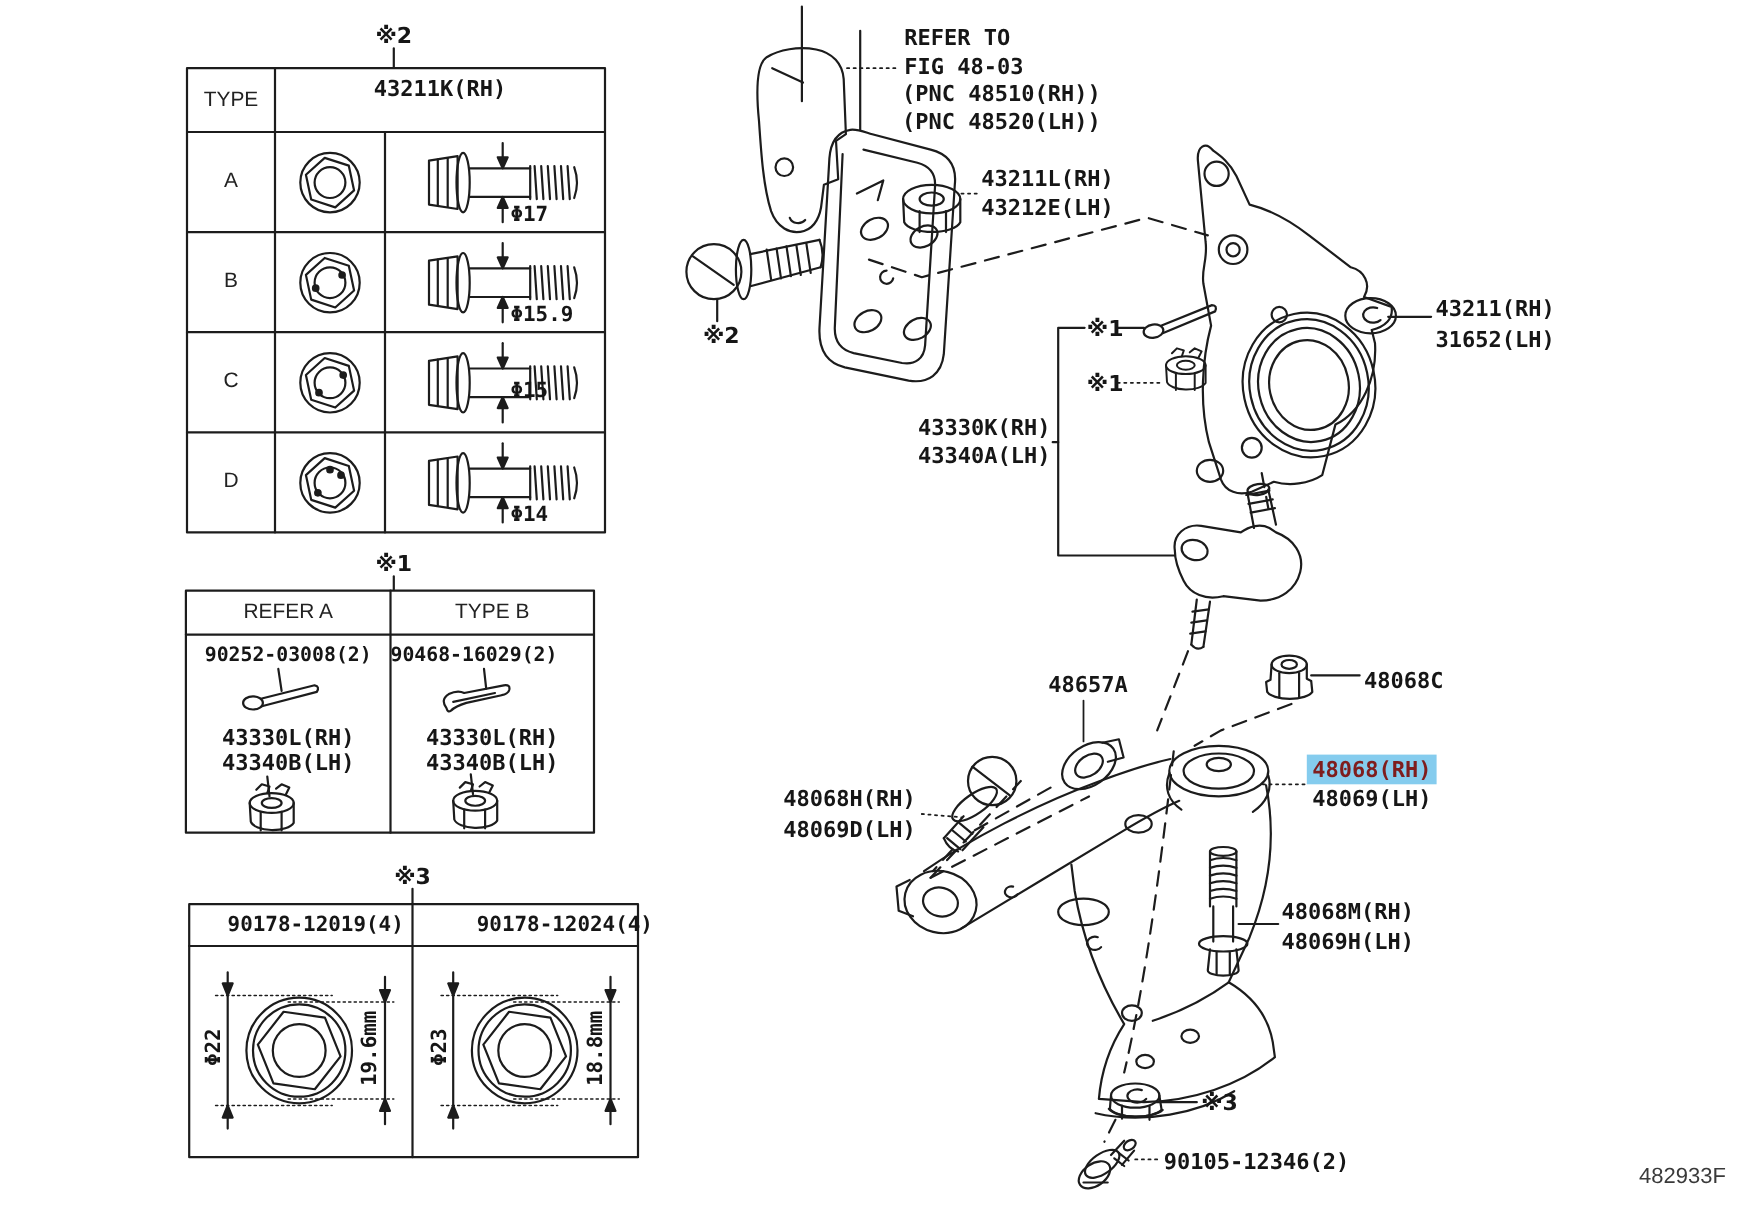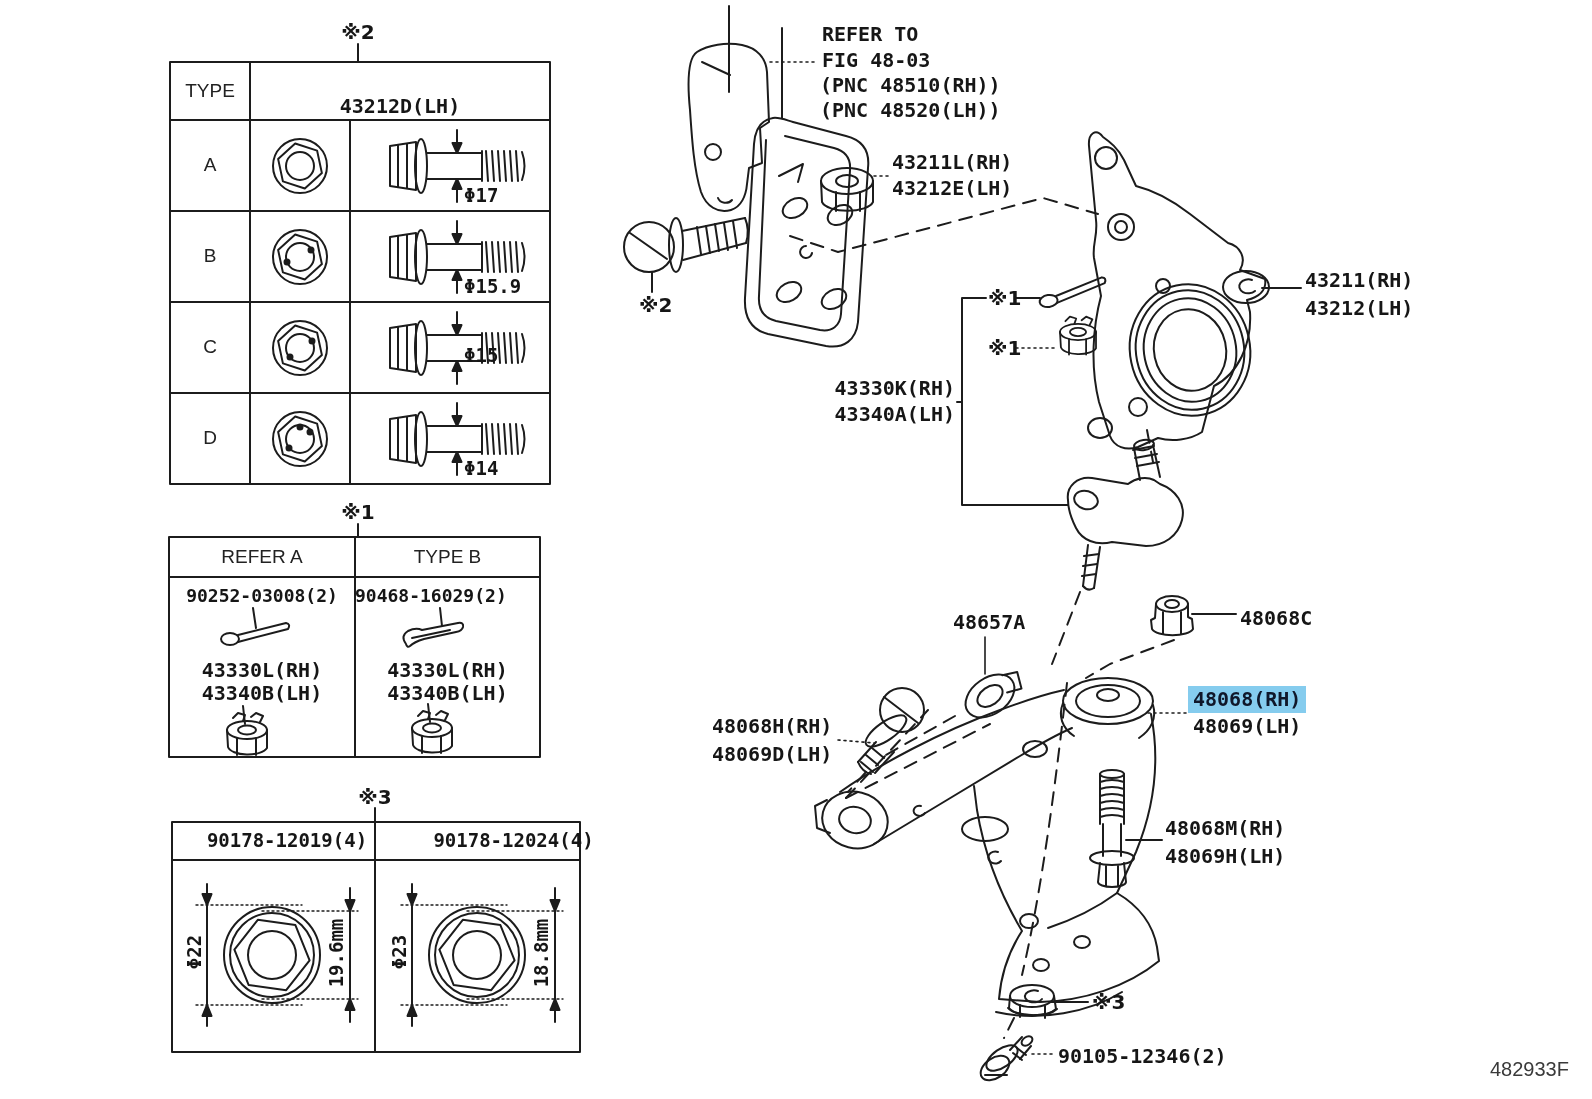--- a/index.html
+++ b/index.html
@@ -311,21 +311,21 @@
       <ellipse cx="1027" cy="1041" rx="6" ry="4" transform="rotate(-35 1027 1041)"></ellipse>
       <path d="M1032,1054 L1054,1054" stroke-width="1.6" stroke-dasharray="2 4"></path>
     </g>
 
     <path d="M1148,713 L1188,713" stroke-width="1.6" stroke-dasharray="2 4"></path>
   </g>
 </svg>
 
 <span class="lbl note ctr" style="left:322px;top:20px;width:72px;">※2</span>
 <span class="lbl sans ctr" style="left:170px;top:80px;width:80px;">TYPE</span>
-<span class="lbl ctr" style="left:250px;top:94px;width:300px;">43212D(LH)</span>
+<span class="lbl ctr" style="left:250px;top:68px;width:300px;">43211K(RH)</span>
 <span class="lbl sans ctr" style="left:170px;top:154px;width:80px;">A</span>
 <span class="lbl sans ctr" style="left:170px;top:245px;width:80px;">B</span>
 <span class="lbl sans ctr" style="left:170px;top:336px;width:80px;">C</span>
 <span class="lbl sans ctr" style="left:170px;top:427px;width:80px;">D</span>
 <span class="lbl sm" style="left:464px;top:184px;">Φ17</span>
 <span class="lbl sm" style="left:464px;top:275px;">Φ15.9</span>
 <span class="lbl sm" style="left:464px;top:344px;">Φ15</span>
 <span class="lbl sm" style="left:464px;top:457px;">Φ14</span>
 
 <span class="lbl note ctr" style="left:322px;top:500px;width:72px;">※1</span>
@@ -347,28 +347,28 @@
 <span class="lbl rot" style="left:499px;top:942px;">18.8mm</span>
 
 <span class="lbl" style="left:822px;top:22px;">REFER TO</span>
 <span class="lbl" style="left:822px;top:48px;">FIG 48-03</span>
 <span class="lbl" style="left:820px;top:73px;">(PNC 48510(RH))</span>
 <span class="lbl" style="left:820px;top:98px;">(PNC 48520(LH))</span>
 <span class="lbl note" style="left:639px;top:293px;">※2</span>
 <span class="lbl" style="left:892px;top:150px;">43211L(RH)</span>
 <span class="lbl" style="left:892px;top:176px;">43212E(LH)</span>
 <span class="lbl" style="left:1305px;top:268px;">43211(RH)</span>
-<span class="lbl" style="left:1305px;top:296px;">43212(LH)</span>
+<span class="lbl" style="left:1305px;top:296px;">31652(LH)</span>
 <span class="lbl note" style="left:988px;top:286px;">※1</span>
 <span class="lbl note" style="left:988px;top:336px;">※1</span>
 <span class="lbl" style="left:815px;top:376px;width:140px;text-align:right;">43330K(RH)</span>
 <span class="lbl" style="left:815px;top:402px;width:140px;text-align:right;">43340A(LH)</span>
 <span class="lbl" style="left:953px;top:610px;">48657A</span>
 <span class="lbl" style="left:1240px;top:606px;">48068C</span>
-<span class="lbl hl" style="left: 1188px; top: 686px; background: rgb(133, 204, 238); color: #0f172a;">48068(RH)</span>
+<span class="lbl hl" style="left: 1188px; top: 686px; background: rgb(133, 204, 238); color: #7f1d1d;">48068(RH)</span>
 <span class="lbl" style="left:1193px;top:714px;">48069(LH)</span>
 <span class="lbl" style="left:712px;top:714px;">48068H(RH)</span>
 <span class="lbl" style="left:712px;top:742px;">48069D(LH)</span>
 <span class="lbl" style="left:1165px;top:816px;">48068M(RH)</span>
 <span class="lbl" style="left:1165px;top:844px;">48069H(LH)</span>
 <span class="lbl note" style="left:1092px;top:990px;">※3</span>
 <span class="lbl" style="left:1058px;top:1044px;">90105-12346(2)</span>
 <span class="lbl code" style="left:1490px;top:1058px;">482933F</span>
 
 </div>

